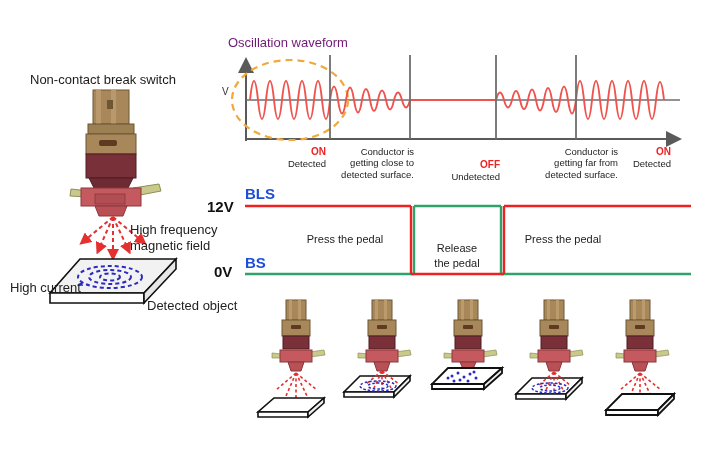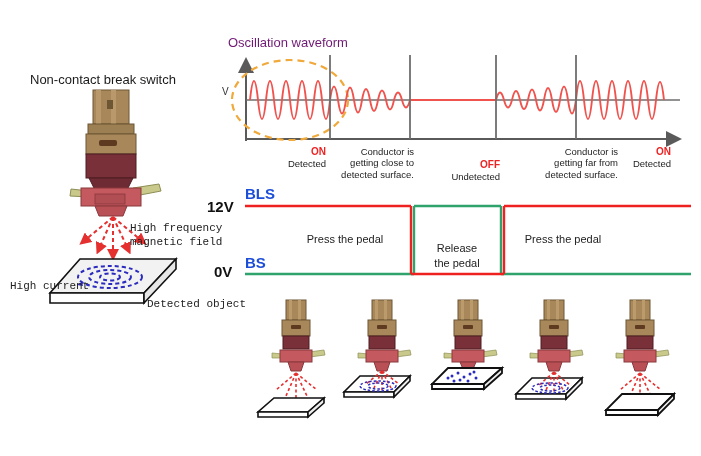--- a/index.html
+++ b/index.html
@@ -1,19 +1,19 @@
 <!DOCTYPE html>
 <html><head>
 <meta charset="utf-8">
 <style>
   html,body{margin:0;padding:0;background:#ffffff;}
   body{width:701px;height:456px;position:relative;overflow:hidden;
        font-family:"Liberation Sans","DejaVu Sans",sans-serif;color:#1a1a1a;}
   .abs{position:absolute;}
-  .txt{font-size:11px;line-height:1.25;color:#222;font-family:Liberation Mono, monospace;}
+  .txt{font-size:13px;line-height:1.25;color:#222;}
   .title-sensor{font-size:13px;color:#1a1a1a;white-space:nowrap;}
   .wf-title{font-size:13px;color:#701a75;white-space:nowrap;}
   .on-lbl{color:#ee2222;font-weight:bold;font-size:10px;}
   .off-lbl{color:#ee2222;font-weight:bold;font-size:10px;}
   .volt-lbl{font-weight:bold;font-size:15px;color:#111;}
   .sig-name{font-weight:bold;font-size:15px;color:#1d4ed8;}
   .cap{font-size:11px;text-align:center;color:#222;}
   .lblcell{font-size:9.5px;text-align:right;color:#222;line-height:1.2;}
   svg{display:block;overflow:visible;}
 </style>

